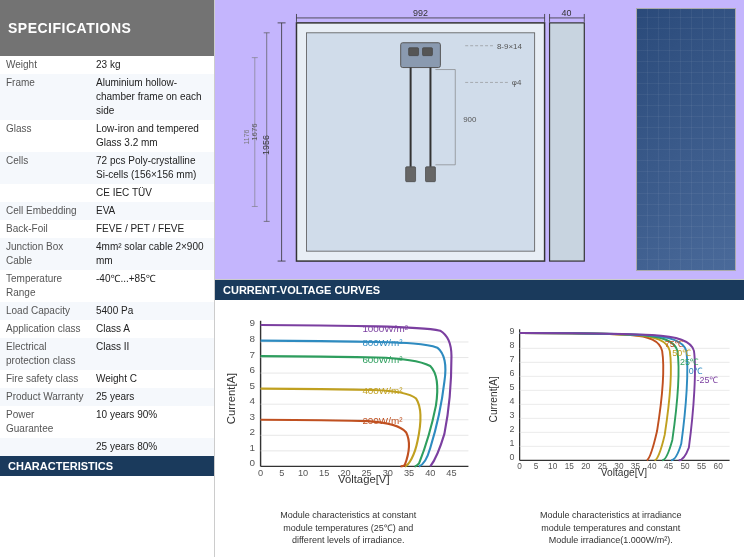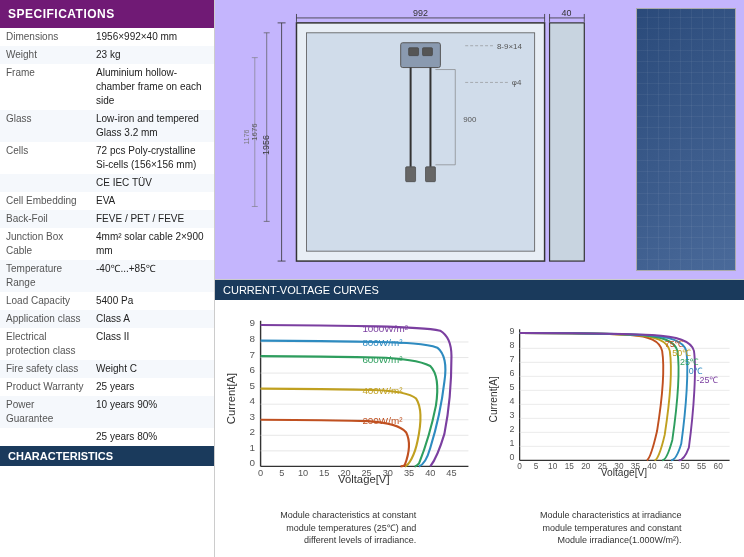--- a/index.html
+++ b/index.html
@@ -24,25 +24,25 @@
     .left-panel {
       width: 215px;
       min-width: 215px;
       background: #fff;
       border-right: 1px solid #ccc;
       overflow-y: auto;
       padding: 0;
     }
 
     .section-header {
-      background: #701a75;
+      background: #737373;
       color: #fff;
       font-weight: bold;
-      font-size: 12px;
-      padding: 7px 8px;
+      font-size: 14px;
+      padding: 20px 8px;
       letter-spacing: 0.5px;
     }
 
     .specs-table {
       width: 100%;
       border-collapse: collapse;
       font-size: 10px;
     }
 
     .specs-table tr td {
@@ -115,21 +115,21 @@
 
     
     .curves-section {
       flex: 1;
       overflow: hidden;
     }
 
     .curves-header {
       background: #1a3a5c;
       color: #fff;
-      font-weight: normal;
+      font-weight: bold;
       font-size: 11px;
       padding: 4px 8px;
     }
 
     .curves-content {
       display: flex;
       padding: 6px;
       gap: 8px;
       height: calc(100% - 24px);
     }
@@ -137,21 +137,21 @@
     .chart-container {
       flex: 1;
       display: flex;
       flex-direction: column;
       align-items: center;
     }
 
     .chart-title {
       font-size: 9px;
       color: #333;
-      text-align: right;
+      text-align: center;
       margin-top: 4px;
       line-height: 1.4;
     }
 
     .chart-svg {
       width: 100%;
       flex: 1;
     }
 
     
@@ -169,24 +169,20 @@
   </style>
 </head>
 <body>
 
 <div class="main-content">
 
   <div class="left-panel">
     <div class="section-header">SPECIFICATIONS</div>
     <table class="specs-table">
       <tbody id="specs-body">
-          <tr>
-            <td>Dimensions</td>
-            <td>1956×992×40 mm</td>
-          </tr>
           <tr>
             <td>Weight</td>
             <td>23 kg</td>
           </tr>
           <tr>
             <td>Frame</td>
             <td>Aluminium hollow-chamber frame on each side</td>
           </tr>
           <tr>
             <td>Glass</td>

